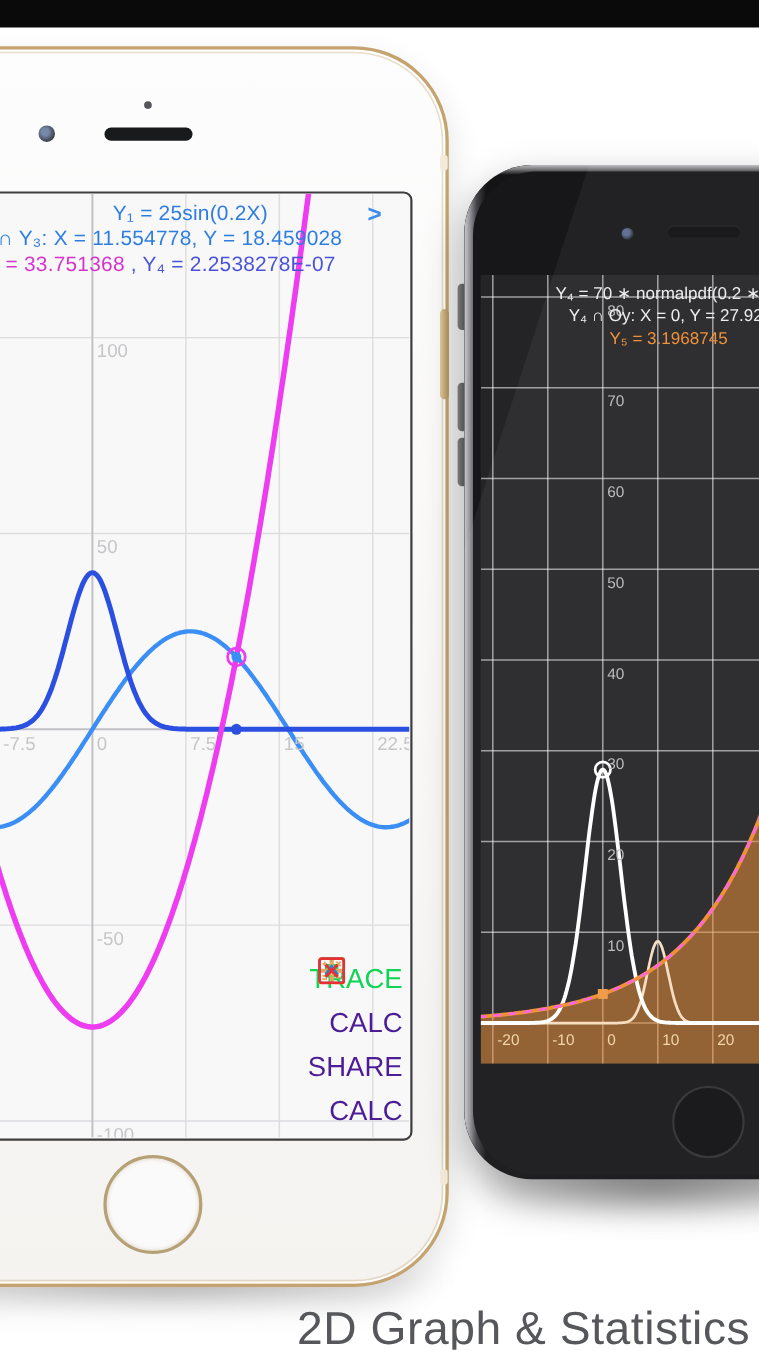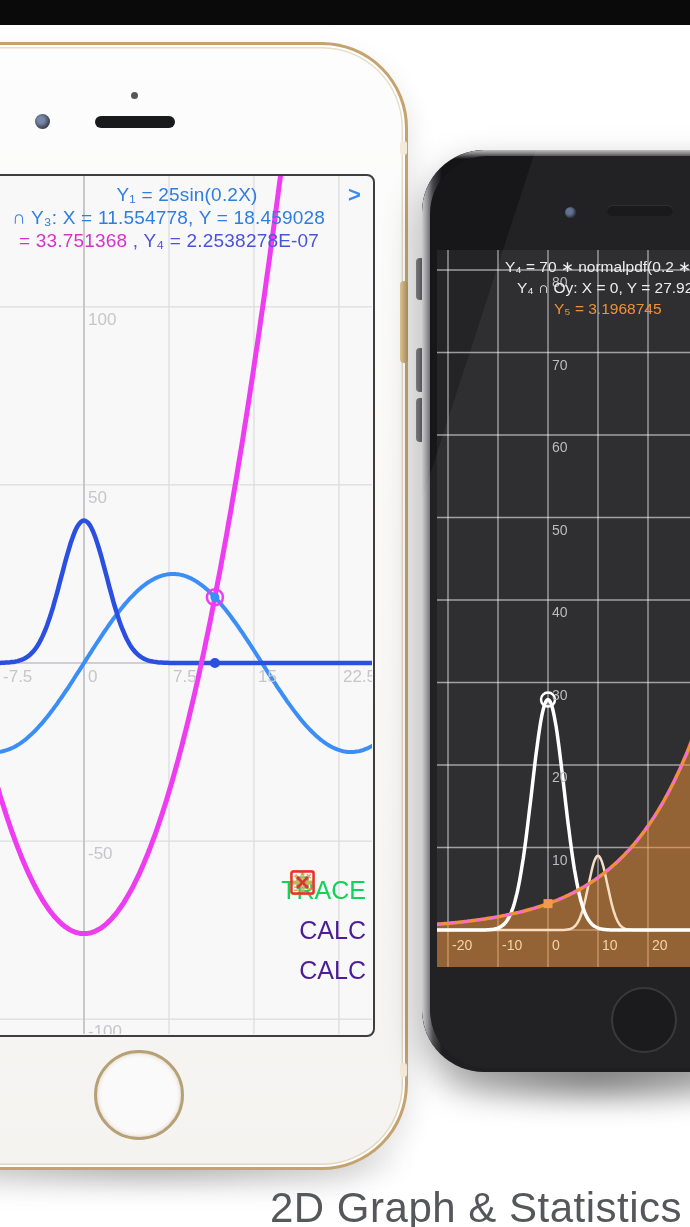--- a/index.html
+++ b/index.html
@@ -27,21 +27,21 @@
   #lp-home{left:227px;top:1005px;width:84px;height:84px;border-radius:50%;
     background:#fbfafa;border:3px solid #b6a177;
     box-shadow:inset 0 0 4px rgba(160,130,80,.35);}
   #lp-power{left:533px;top:236px;width:8px;height:82px;border-radius:4px;
     background:linear-gradient(90deg,#e2cb9a,#b2935f);}
   .antenna{left:533px;width:7px;height:14px;border-radius:3px;background:#f3ead9;}
   
   #lgraph{left:36px;top:129px;width:472px;height:863px;background:#f8f8f9;
     border:2.5px solid #3e3e40;border-radius:8px;overflow:hidden;box-sizing:border-box;}
   #lgraph svg{position:absolute;left:0;top:0;}
-  .lhead{position:absolute;white-space:nowrap;font-size:19px;letter-spacing:.2px;margin-left:14px;}
+  .lhead{position:absolute;white-space:nowrap;font-size:19px;letter-spacing:.2px;}
   #l-line1{left:98px;top:8px;width:340px;text-align:center;color:#2e7de0;}
   #l-chevron{left:429px;top:6px;color:#3b8cf0;font-size:22px;font-weight:bold;}
   #l-line2{left:93px;top:31px;color:#2e7de0;}
   #l-line3{left:100px;top:54px;}
   #l-line3 .mag{color:#d633cc;} #l-line3 .blu{color:#4b52da;}
   
   #lmenu{position:absolute;right:7px;top:694px;text-align:right;}
   .mrow{display:flex;align-items:center;justify-content:flex-end;height:40px;cursor:pointer;}
   .mlabel{font-size:25px;color:#4c1d95;}
   .mrow.trace .mlabel{color:#10d455;}
@@ -138,20 +138,27 @@
         <span class="mlabel">CALC</span>
         <svg class="micon" viewBox="0 0 25 25">
           <rect x="1" y="1" width="10.5" height="10.5" rx="2" fill="none" stroke="#f2a45c" stroke-width="1.8"></rect>
           <rect x="13.5" y="1" width="10.5" height="10.5" rx="2" fill="none" stroke="#f2a45c" stroke-width="1.8"></rect>
           <rect x="1" y="13.5" width="10.5" height="10.5" rx="2" fill="none" stroke="#f2a45c" stroke-width="1.8"></rect>
           <rect x="13.5" y="13.5" width="10.5" height="10.5" rx="2" fill="none" stroke="#f2a45c" stroke-width="1.8"></rect>
           <path d="M6.2 4.2v4.2M4.1 6.3h4.2" stroke="#f2a45c" stroke-width="1.6"></path>
           <path d="M16.8 4.3l3.9 3.9M20.7 4.3l-3.9 3.9" stroke="#f2a45c" stroke-width="1.6"></path>
           <path d="M4.1 17.2h4.2M4.1 20.2h4.2" stroke="#f2a45c" stroke-width="1.6"></path>
           <path d="M16.7 18.7h4.2" stroke="#f2a45c" stroke-width="1.6"></path>
+        </svg>
+      </div>
+      <div class="mrow">
+        <span class="mlabel">SHARE</span>
+        <svg class="micon" viewBox="0 0 25 25">
+          <rect x="1.5" y="1.5" width="22" height="22" rx="2.5" fill="none" stroke="#1a86f0" stroke-width="2.2"></rect>
+          <path d="M7 16 L12.5 8.5 L18 16" fill="none" stroke="#1a86f0" stroke-width="2.4"></path>
         </svg>
       </div>
       <div class="mrow">
         <span class="mlabel">CALC</span>
         <svg class="micon" viewBox="0 0 25 25">
           <rect x="1.5" y="1.5" width="22" height="22" rx="2" fill="none" stroke="#e83030" stroke-width="2.4"></rect>
           <path d="M7 7 L18 18 M18 7 L7 18" stroke="#e83030" stroke-width="2.6"></path>
         </svg>
       </div>
     </div>

